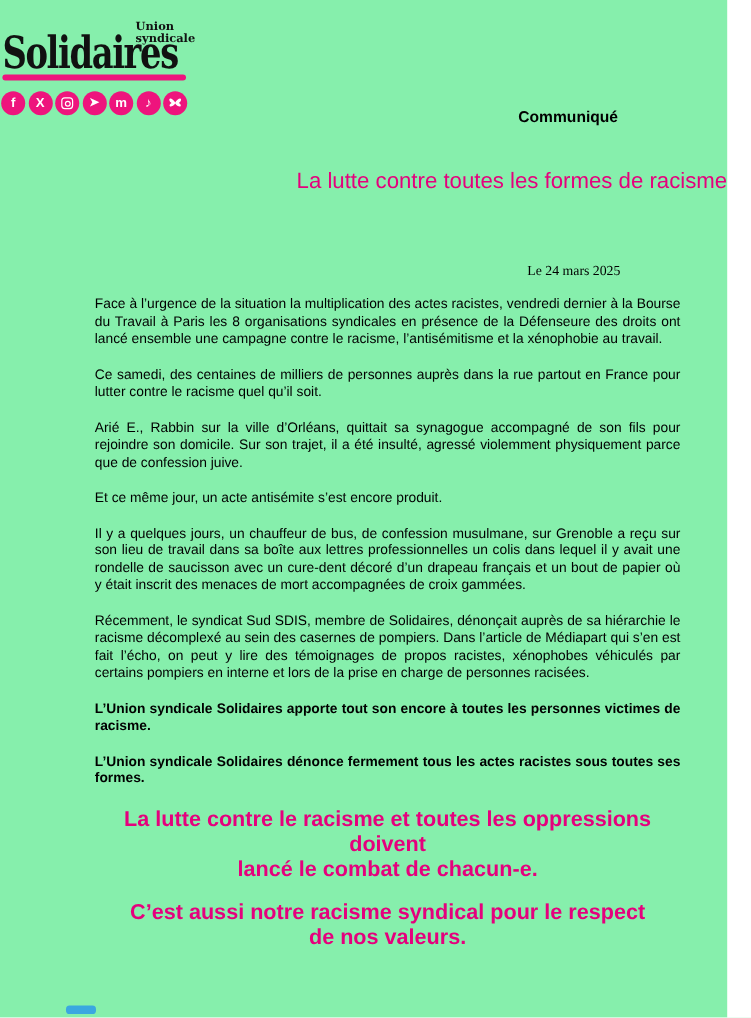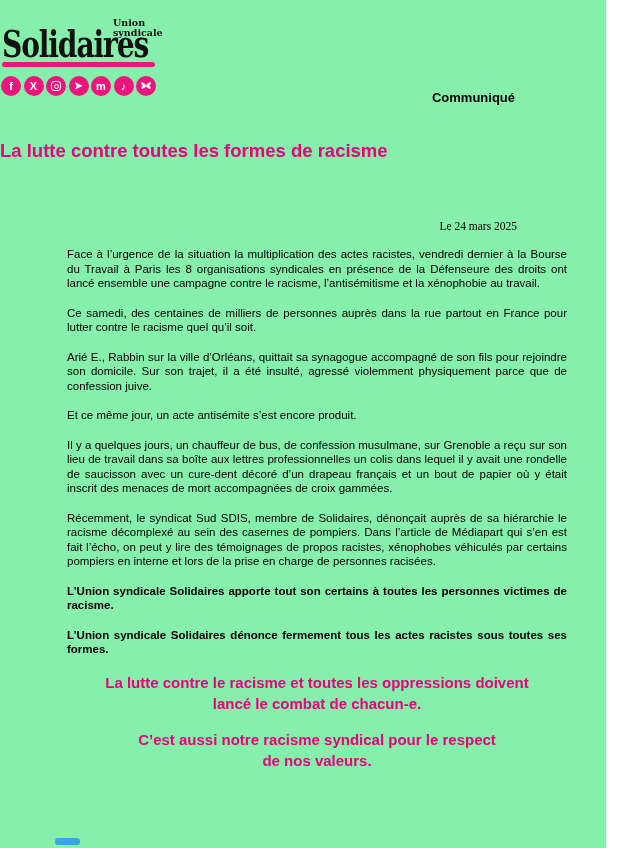--- a/index.html
+++ b/index.html
@@ -79,52 +79,53 @@
   .doc-type {
     position: absolute; top: 90px; right: 91px;
     font-weight: bold;
     font-size: 13px;
     color: #000000;
   }
 
   
   .title {
     position: absolute; top: 139px; left: 0; right: 0;
-    text-align: left;
+    text-align: right;
     font-size: 18.5px;
     line-height: 24px;
-    font-weight: bold;
+    font-weight: normal;
     color: #e5007d;
+    padding-left: 12px;
   }
 
   
   .date {
     position: absolute; top: 220px; right: 89px;
     font-size: 11.5px;
     color: #000000;
     font-family: Liberation Serif, serif;
   }
 
   
   .body {
     position: absolute; top: 247px; left: 63px;
     width: 504px;
   }
   .body p {
     font-size: 11.5px;
     line-height: 14.5px;
     text-align: justify;
-    margin: 0 0 15px 4px;
+    margin: 0 0 15px 16px;
     color: #000000;
   }
   .body p.bold { font-weight: bold; }
   .body p.pink {
     color: #e5007d;
     font-weight: bold;
-    font-size: 15px;
+    font-size: 18px;
     line-height: 21px;
     text-align: center;
   }
 
   
   .footer-mark {
     position: absolute; left: 55px; top: 838px;
     width: 25px; height: 7px;
     background: #3aa7e0;
     border-radius: 3px;
@@ -178,21 +179,21 @@
 
   <div class="date">Le 24 mars 2025</div>
 
   <main class="body">
     <p>Face à l’urgence de la situation la multiplication des actes racistes, vendredi dernier à la Bourse du Travail à Paris  les 8 organisations syndicales en présence de la Défenseure des droits ont lancé ensemble une campagne contre le racisme, l’antisémitisme et la xénophobie au travail.</p>
     <p>Ce samedi, des centaines de milliers de personnes auprès dans la rue partout en France pour lutter contre le racisme quel qu’il soit.</p>
     <p>Arié E., Rabbin sur la ville d’Orléans, quittait sa synagogue accompagné de son fils pour rejoindre son domicile. Sur son trajet, il a été insulté, agressé violemment physiquement parce que de confession juive.</p>
     <p>Et ce même jour, un acte antisémite s’est encore produit.</p>
     <p>Il y a quelques jours, un chauffeur de bus, de confession musulmane, sur Grenoble a reçu sur son lieu de travail dans sa boîte aux lettres professionnelles un colis dans lequel il y avait une rondelle de saucisson avec un cure-dent décoré d’un drapeau français et un bout de papier où y était inscrit des menaces de mort accompagnées de croix gammées.</p>
     <p>Récemment, le syndicat Sud SDIS, membre de Solidaires, dénonçait auprès de sa hiérarchie  le racisme décomplexé au sein des casernes de pompiers. Dans l’article de Médiapart qui s’en est fait l’écho, on peut y lire des témoignages de propos racistes, xénophobes véhiculés par certains pompiers en interne et lors de la prise en charge de personnes racisées.</p>
-    <p class="bold">L’Union syndicale Solidaires apporte tout son certains à toutes les personnes victimes de racisme.</p>
+    <p class="bold">L’Union syndicale Solidaires apporte tout son encore à toutes les personnes victimes de racisme.</p>
     <p class="bold">L’Union syndicale Solidaires dénonce fermement tous les actes racistes sous toutes ses formes.</p>
     <p class="pink">
       <span>La lutte contre le racisme et toutes les oppressions doivent</span><br>
       <span>lancé le combat de chacun-e.</span>
     </p>
     <p class="pink">
       <span>C’est aussi notre racisme syndical pour le respect</span><br>
       <span>de nos valeurs.</span>
     </p>
   </main>

